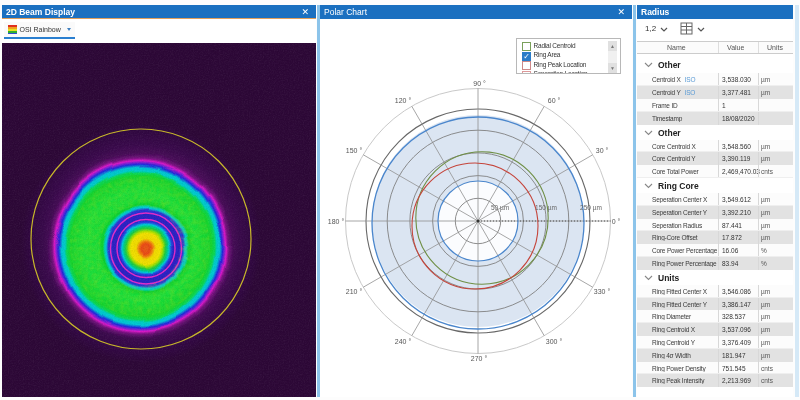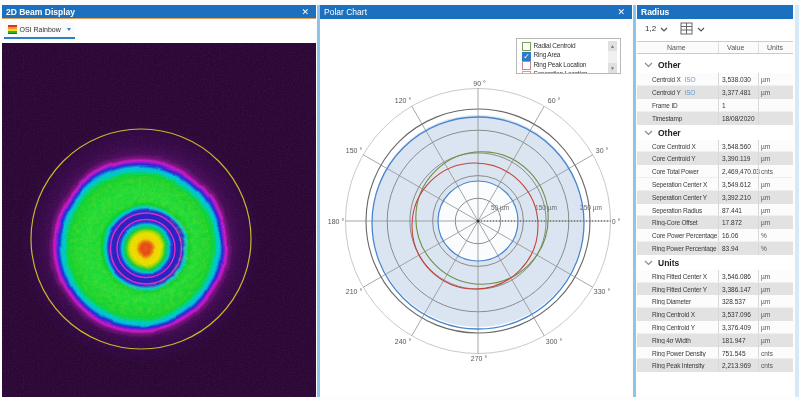--- a/index.html
+++ b/index.html
@@ -264,20 +264,26 @@
         <div style="position:absolute;left:81px;top:0;bottom:0;width:1px;background:#d8d8d8;"></div>
         <div style="position:absolute;left:121px;top:0;bottom:0;width:1px;background:#d8d8d8;"></div>
       </div>
       <div style="position:relative;height:12.8px;background:#fcfcfc;border-bottom:1px solid #efefef;box-sizing:border-box;font-size:6.5px;color:#3a3a3a;">
         <span style="position:absolute;left:15px;top:3px;width:66px;overflow:hidden;white-space:nowrap;letter-spacing:-0.2px;">Core Total Power</span>
         <span style="position:absolute;left:85px;top:3px;color:#333;">2,469,470.03</span>
         <span style="position:absolute;left:124px;top:3px;color:#555;">cnts</span>
         <div style="position:absolute;left:81px;top:0;bottom:0;width:1px;background:#d8d8d8;"></div>
         <div style="position:absolute;left:121px;top:0;bottom:0;width:1px;background:#d8d8d8;"></div>
       </div>
+      <div style="position:relative;height:15px;background:#fff;font-size:8.5px;">
+        <svg style="position:absolute;left:7px;top:5px;" width="9" height="6" viewBox="0 0 9 6">
+          <path d="M1 1 L4.5 4.5 L8 1" fill="none" stroke="#888" stroke-width="1.1"></path>
+        </svg>
+        <span style="position:absolute;left:21px;top:3px;color:#222;font-weight:bold;">Ring Core</span>
+      </div>
       <div style="position:relative;height:12.8px;background:#fcfcfc;border-bottom:1px solid #efefef;box-sizing:border-box;font-size:6.5px;color:#3a3a3a;">
         <span style="position:absolute;left:15px;top:3px;width:66px;overflow:hidden;white-space:nowrap;letter-spacing:-0.2px;">Seperation Center X</span>
         <span style="position:absolute;left:85px;top:3px;color:#333;">3,549.612</span>
         <span style="position:absolute;left:124px;top:3px;color:#555;">µm</span>
         <div style="position:absolute;left:81px;top:0;bottom:0;width:1px;background:#d8d8d8;"></div>
         <div style="position:absolute;left:121px;top:0;bottom:0;width:1px;background:#d8d8d8;"></div>
       </div>
       <div style="position:relative;height:12.8px;background:#e2e2e2;box-sizing:border-box;font-size:6.5px;color:#3a3a3a;">
         <span style="position:absolute;left:15px;top:3px;width:66px;overflow:hidden;white-space:nowrap;letter-spacing:-0.2px;">Seperation Center Y</span>
         <span style="position:absolute;left:85px;top:3px;color:#333;">3,392.210</span>

